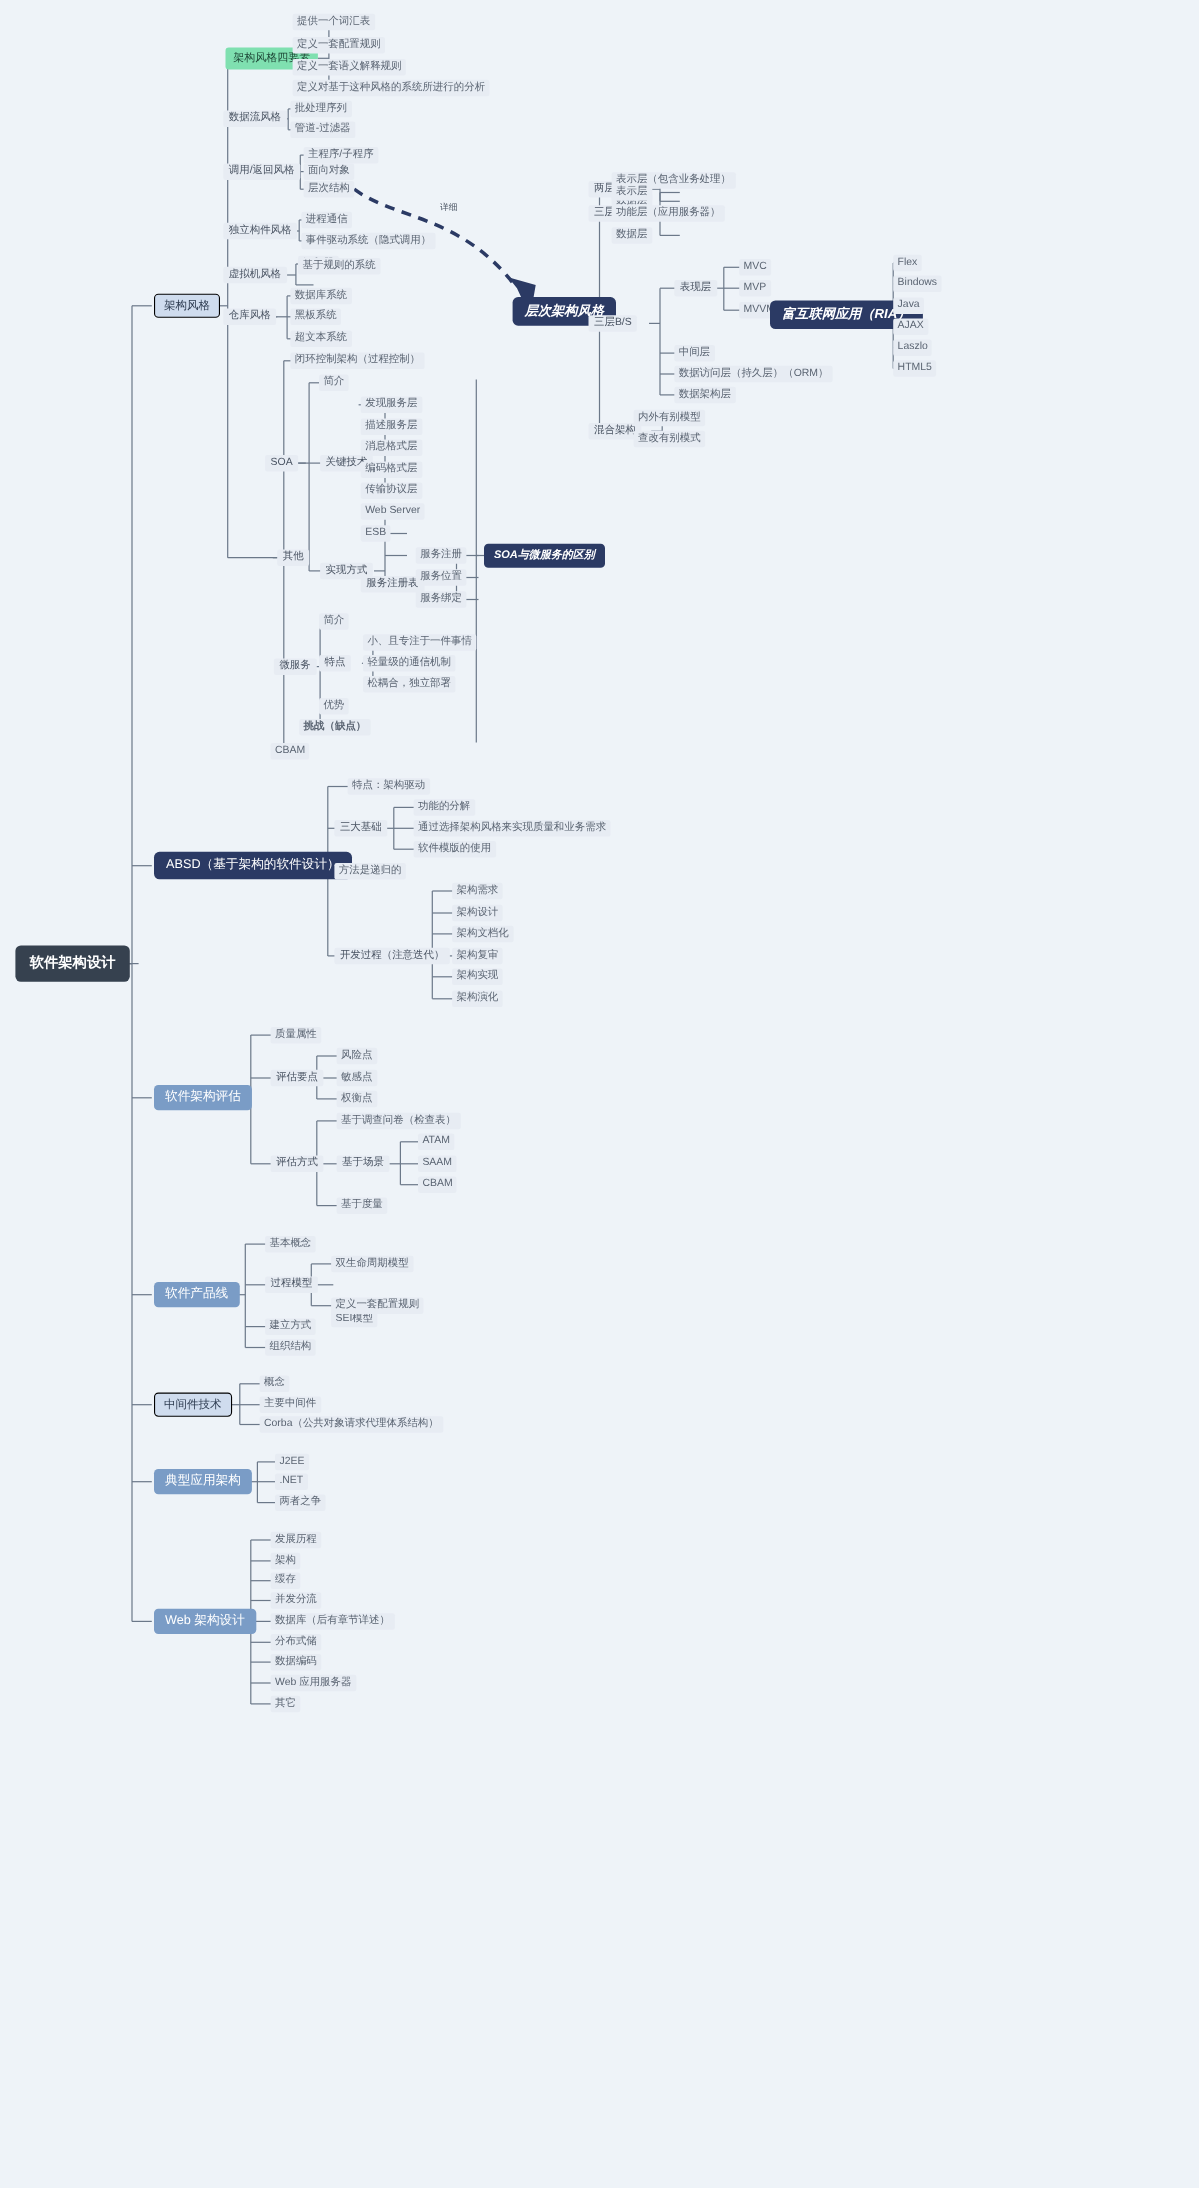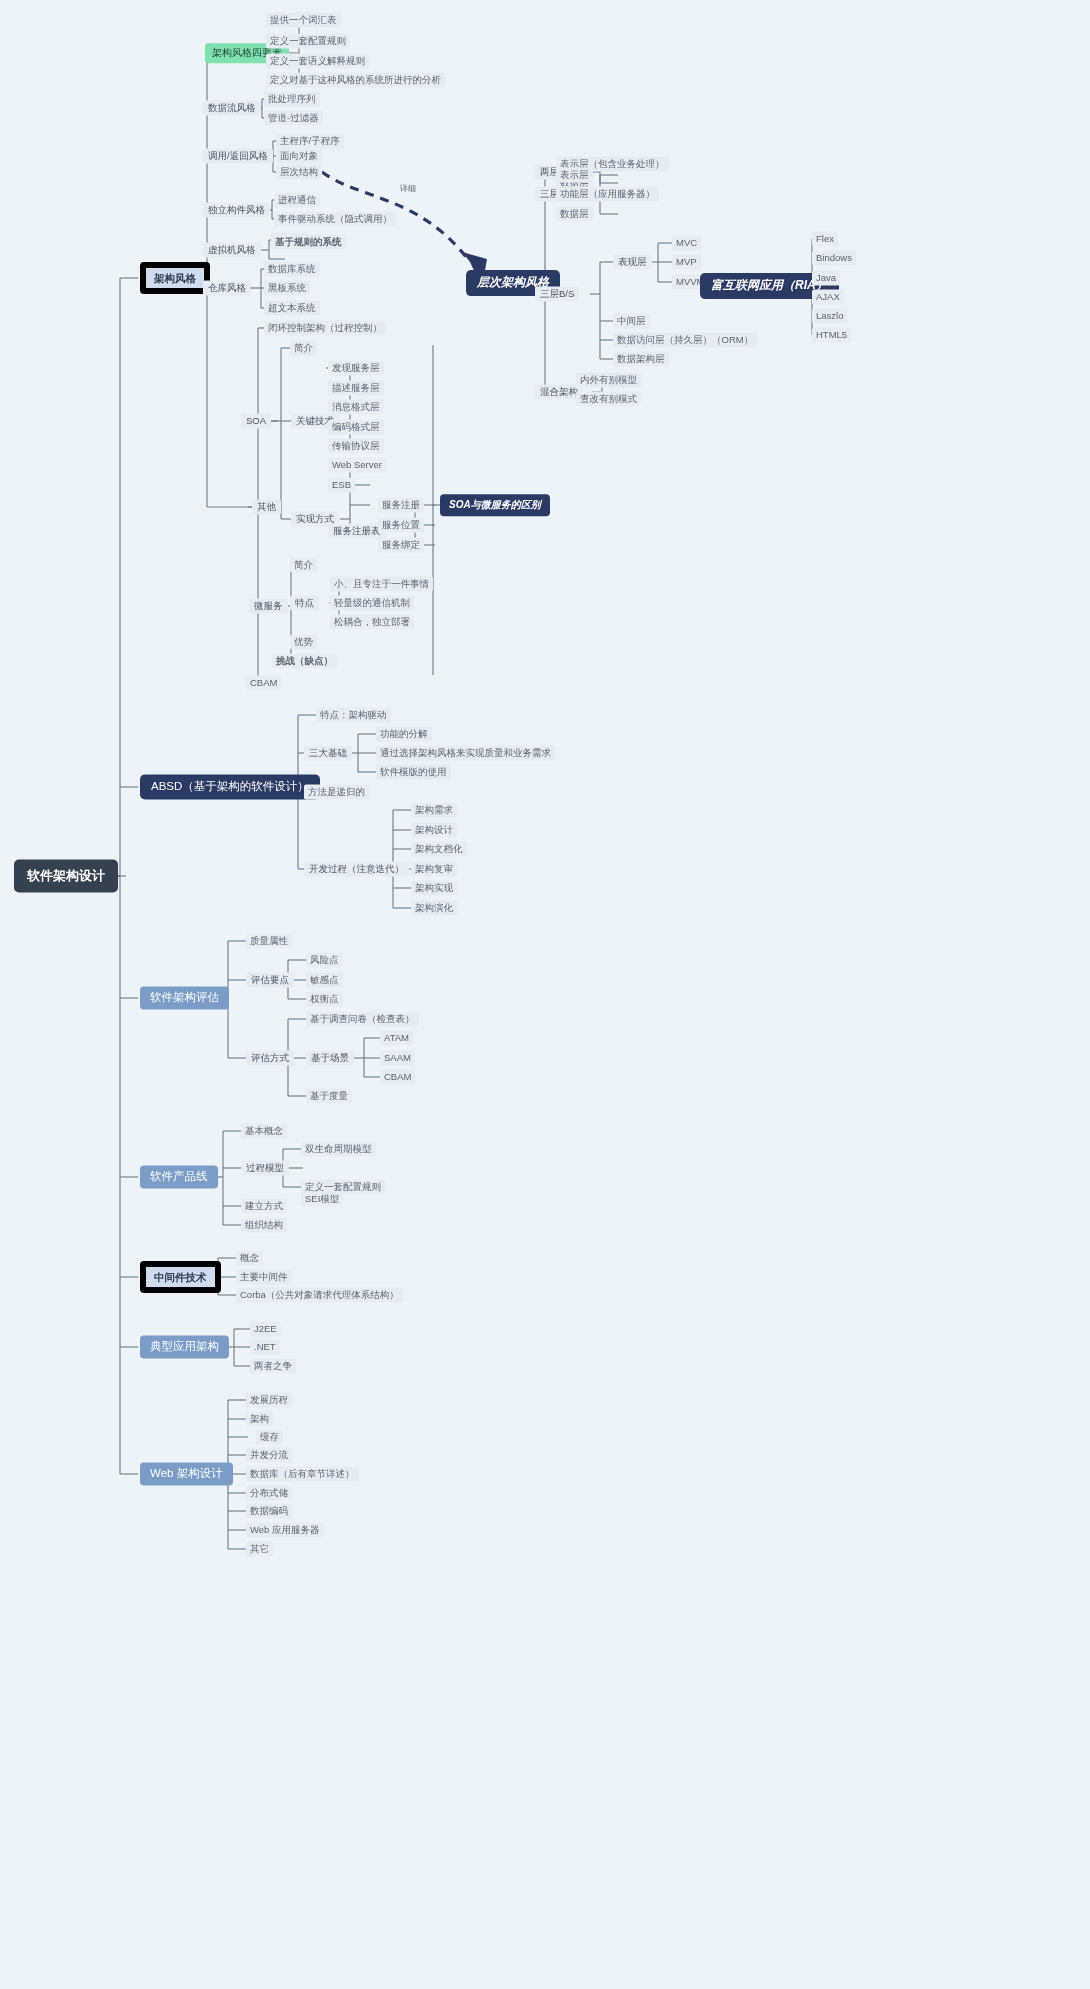--- a/index.html
+++ b/index.html
@@ -34,22 +34,21 @@
     padding:2px 5px;
     border-radius:2px;
   }
   
   .n-branch{
     background:#cfdcee;
     color:#2d3b50;
     font-size:10.5px;
     padding:4px 8px;
     border-radius:4px;
-    border:6px solid #000000;
-    font-weight:bold;
+    border:1px solid #000000;
   }
   
   .n-branch-strong{
     background:#7a9cc6;
     color:#ffffff;
     font-size:11.5px;
     padding:5px 10px;
     border-radius:4px;
   }
   
@@ -374,21 +373,21 @@
   <div class="node n-leaf" style="left:276px;top:141px;">主程序/子程序</div>
   <div class="node n-leaf" style="left:276px;top:156px;">面向对象</div>
   <div class="node n-leaf" style="left:276px;top:172px;">层次结构</div>
 
   <div class="node n-mid" style="left:203px;top:210px;">独立构件风格</div>
   <div class="node n-leaf" style="left:274px;top:200px;">进程通信</div>
   <div class="node n-leaf" style="left:274px;top:219px;">事件驱动系统（隐式调用）</div>
 
   <div class="node n-mid" style="left:203px;top:250px;">虚拟机风格</div>
   <div class="node n-leaf" style="left:271px;top:240px;">解释器</div>
-  <div class="node n-leaf" style="left:271px;top:242px;font-weight:bold;">基于规则的系统</div>
+  <div class="node n-leaf" style="left:271px;top:242px;">基于规则的系统</div>
 
   <div class="node n-mid" style="left:203px;top:288px;">仓库风格</div>
   <div class="node n-leaf" style="left:264px;top:269px;">数据库系统</div>
   <div class="node n-leaf" style="left:264px;top:288px;">黑板系统</div>
   <div class="node n-leaf" style="left:264px;top:308px;">超文本系统</div>
 
   <div class="node n-mid" style="left:224px;top:507px;margin-left:28px;">其他</div>
   <div class="node n-leaf" style="left:264px;top:328px;">闭环控制架构（过程控制）</div>
 
   <div class="node n-mid" style="left:241px;top:421px;">SOA</div>
@@ -496,21 +495,21 @@
   <div class="node n-leaf" style="left:236px;top:1295px;">Corba（公共对象请求代理体系结构）</div>
 
   <div class="node n-branch-strong" style="left:140px;top:1347px;">典型应用架构</div>
   <div class="node n-leaf" style="left:250px;top:1329px;">J2EE</div>
   <div class="node n-leaf" style="left:250px;top:1347px;">.NET</div>
   <div class="node n-leaf" style="left:250px;top:1366px;">两者之争</div>
 
   <div class="node n-branch-strong" style="left:140px;top:1474px;">Web 架构设计</div>
   <div class="node n-leaf" style="left:246px;top:1400px;">发展历程</div>
   <div class="node n-leaf" style="left:246px;top:1419px;">架构</div>
-  <div class="node n-leaf" style="left:256px;top:1437px;">缓存</div>
+  <div class="node n-leaf" style="left:246px;top:1437px;">缓存</div>
   <div class="node n-leaf" style="left:246px;top:1455px;">并发分流</div>
   <div class="node n-leaf" style="left:246px;top:1474px;">数据库（后有章节详述）</div>
   <div class="node n-leaf" style="left:246px;top:1493px;">分布式储</div>
   <div class="node n-leaf" style="left:246px;top:1511px;">数据编码</div>
   <div class="node n-leaf" style="left:246px;top:1530px;">Web 应用服务器</div>
   <div class="node n-leaf" style="left:246px;top:1549px;">其它</div>
 
 </div>
 
 </body></html>

